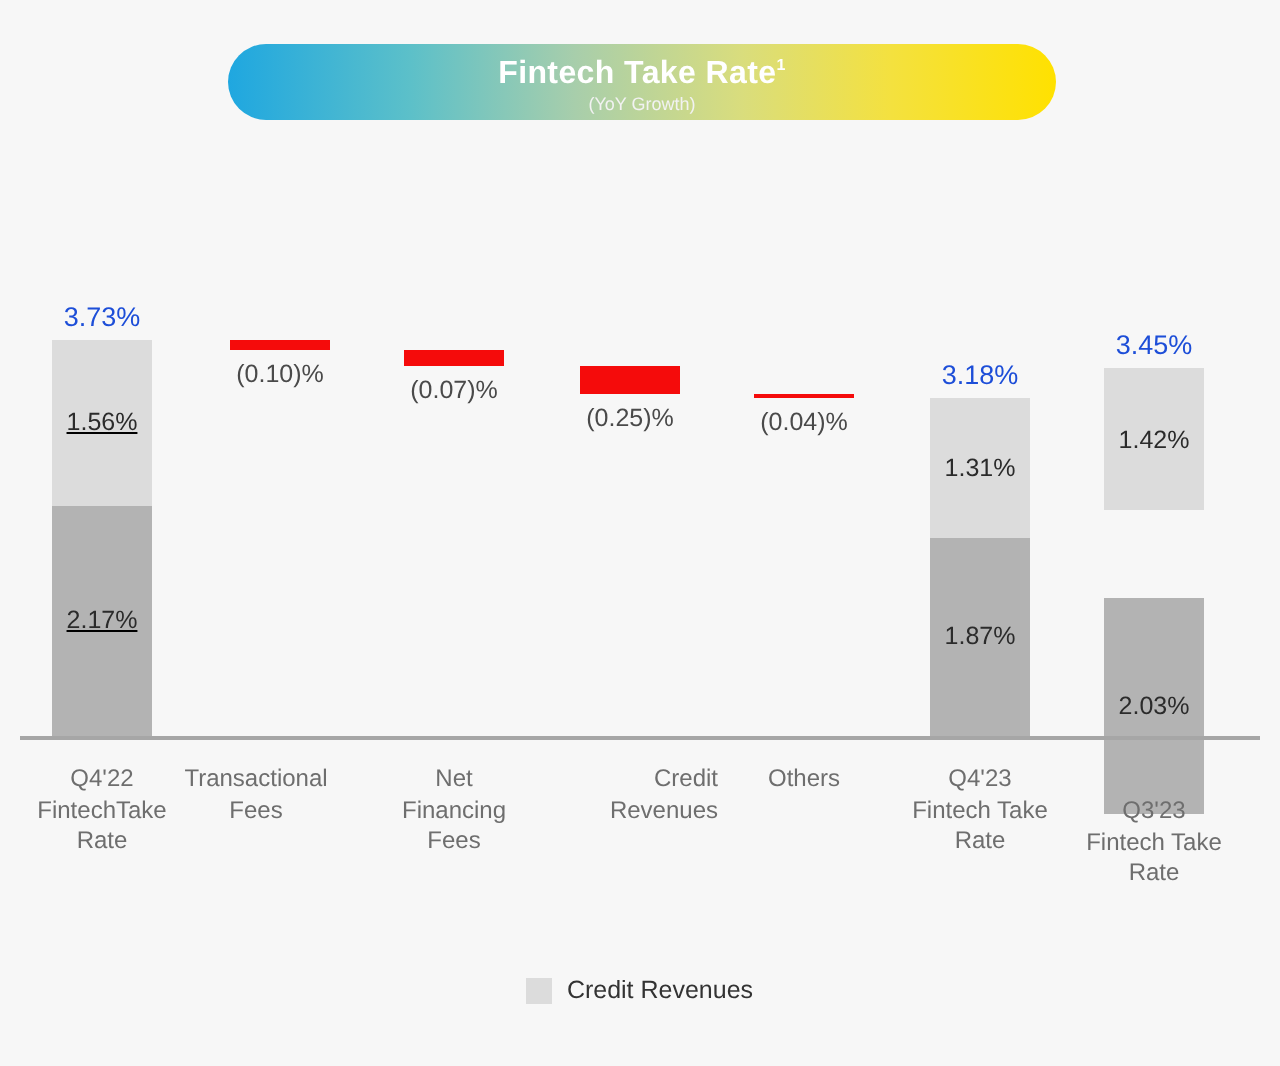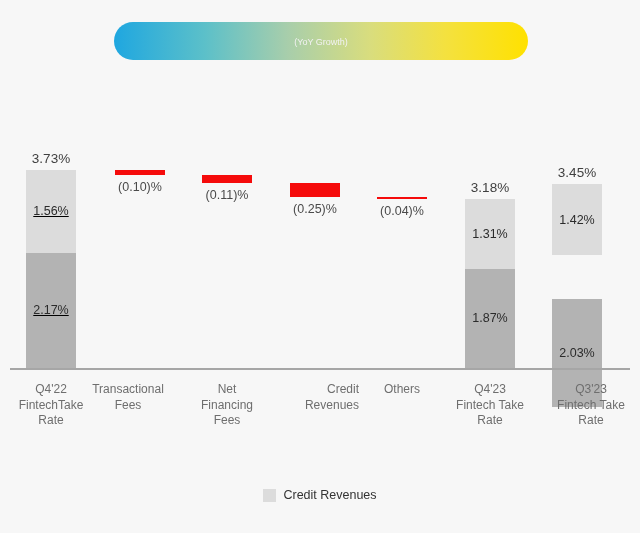--- a/index.html
+++ b/index.html
@@ -79,21 +79,21 @@
   .seg-label {
     font-size: 12.5px;
     color: #2b2b2b;
     line-height: 14px;
   }
   .total-label {
     position: absolute;
     left: 50%;
     transform: translateX(-50%);
     font-size: 13.5px;
-    color: #404040;
+    color: #1d4ed8;
     line-height: 15px;
     white-space: nowrap;
   }
 
   
   .delta-bar {
     position: absolute;
     left: 50%;
     transform: translateX(-50%);
     background: #f50b0b;
@@ -154,37 +154,40 @@
   .legend-text {
     font-size: 12.5px;
     color: #333333;
     line-height: 14px;
   }
 </style>
 </head>
 <body>
 
 <div id="title-banner">
+  <div class="title-main">
+    <span>Fintech Take Rate</span><span class="title-sup">1</span>
+  </div>
   <div class="title-sub">(YoY Growth)</div>
 </div>
 
 <div id="plot">
     <div class="bar-stack" style="left: 51px; bottom: auto; top: 169.564px; position: absolute; text-decoration: underline;">
       <div class="seg seg-credit" style="height: 82.992px;">
         <span class="seg-label">1.56%</span>
       </div>
       <div class="seg seg-other" style="height: 115.444px;">
         <span class="seg-label">2.17%</span>
       </div>
     </div>
     <div class="total-label" style="left: 51px; top: 150.564px;">3.73%</div>
     <div class="delta-bar" style="left: 140px; top: 169.564px; width: 50px; height: 5.32px;"></div>
     <div class="delta-label" style="left: 140px; top: 179.884px;">(0.10)%</div>
     <div class="delta-bar" style="left: 227px; top: 174.884px; width: 50px; height: 8.512px;"></div>
-    <div class="delta-label" style="left: 227px; top: 188.396px;">(0.11)%</div>
+    <div class="delta-label" style="left: 227px; top: 188.396px;">(0.07)%</div>
     <div class="delta-bar" style="left: 315px; top: 183.396px; width: 50px; height: 13.3px;"></div>
     <div class="delta-label" style="left: 315px; top: 201.696px;">(0.25)%</div>
     <div class="delta-bar" style="left: 402px; top: 196.696px; width: 50px; height: 2.128px;"></div>
     <div class="delta-label" style="left: 402px; top: 203.824px;">(0.04)%</div>
     <div class="bar-stack" style="left: 490px; bottom: auto; top: 198.824px; position: absolute;">
       <div class="seg seg-credit" style="height: 69.692px;">
         <span class="seg-label">1.31%</span>
       </div>
       <div class="seg seg-other" style="height: 99.484px;">
         <span class="seg-label">1.87%</span>
@@ -230,17 +233,17 @@
     <div>Revenues</div>
   </div>
 <div class="cat-label" style="left: 358px; width: 88px;">
     <div>Others</div>
   </div>
 <div class="cat-label" style="left: 446px; width: 88px;">
     <div>Q4'23</div>
     <div>Fintech Take</div>
     <div>Rate</div>
   </div>
-<div class="cat-label" style="left: 547px; width: 88px;">
+<div class="cat-label" style="left: 533px; width: 88px; margin-top: 16px;">
     <div>Q3'23</div>
     <div>Fintech Take</div>
     <div>Rate</div>
   </div>
 
 </body></html>

